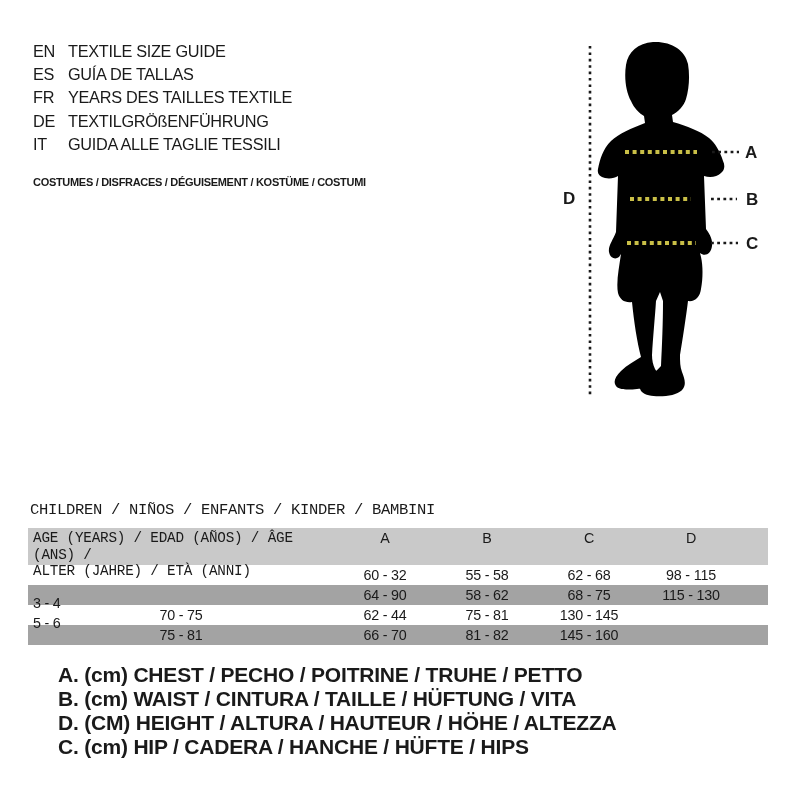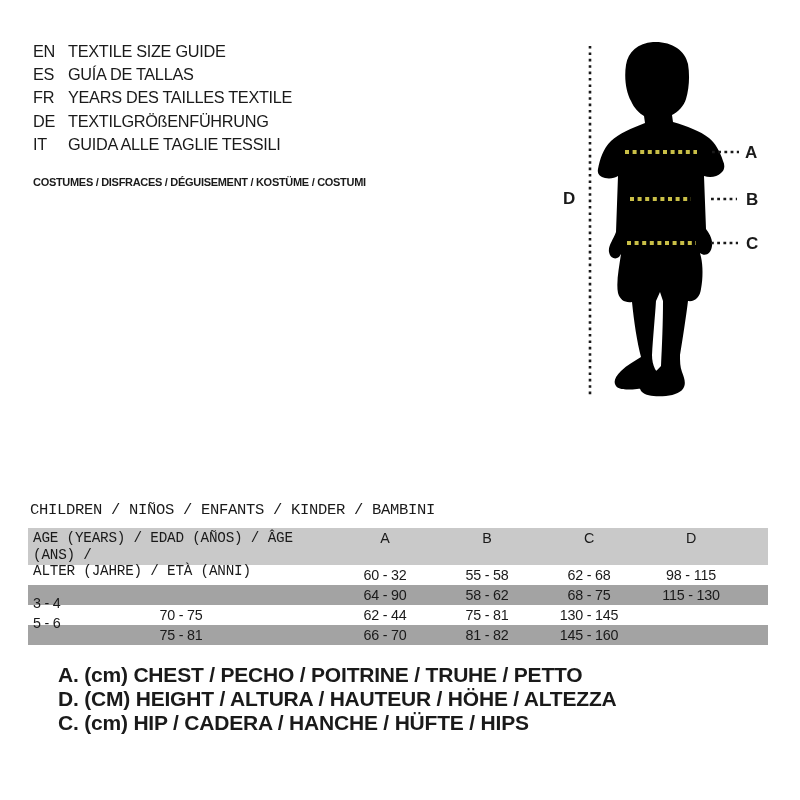--- a/index.html
+++ b/index.html
@@ -169,17 +169,18 @@
     <div class="trow stripe">
       <div class="val-cell">75 - 81</div>
       <div class="val-cell">66 - 70</div>
       <div class="val-cell">81 - 82</div>
       <div class="val-cell">145 - 160</div>
     </div>
   </div>
 
   <div class="legend">
     <div>A. (cm) CHEST / PECHO / POITRINE / TRUHE / PETTO</div>
+    <div>B. (cm) WAIST / CINTURA / TAILLE / HÜFTUNG / VITA</div>
     <div>D. (CM) HEIGHT / ALTURA / HAUTEUR / HÖHE / ALTEZZA</div>
     <div>C. (cm) HIP / CADERA / HANCHE / HÜFTE / HIPS</div>
   </div>
 
 </div>
 
 </body></html>

